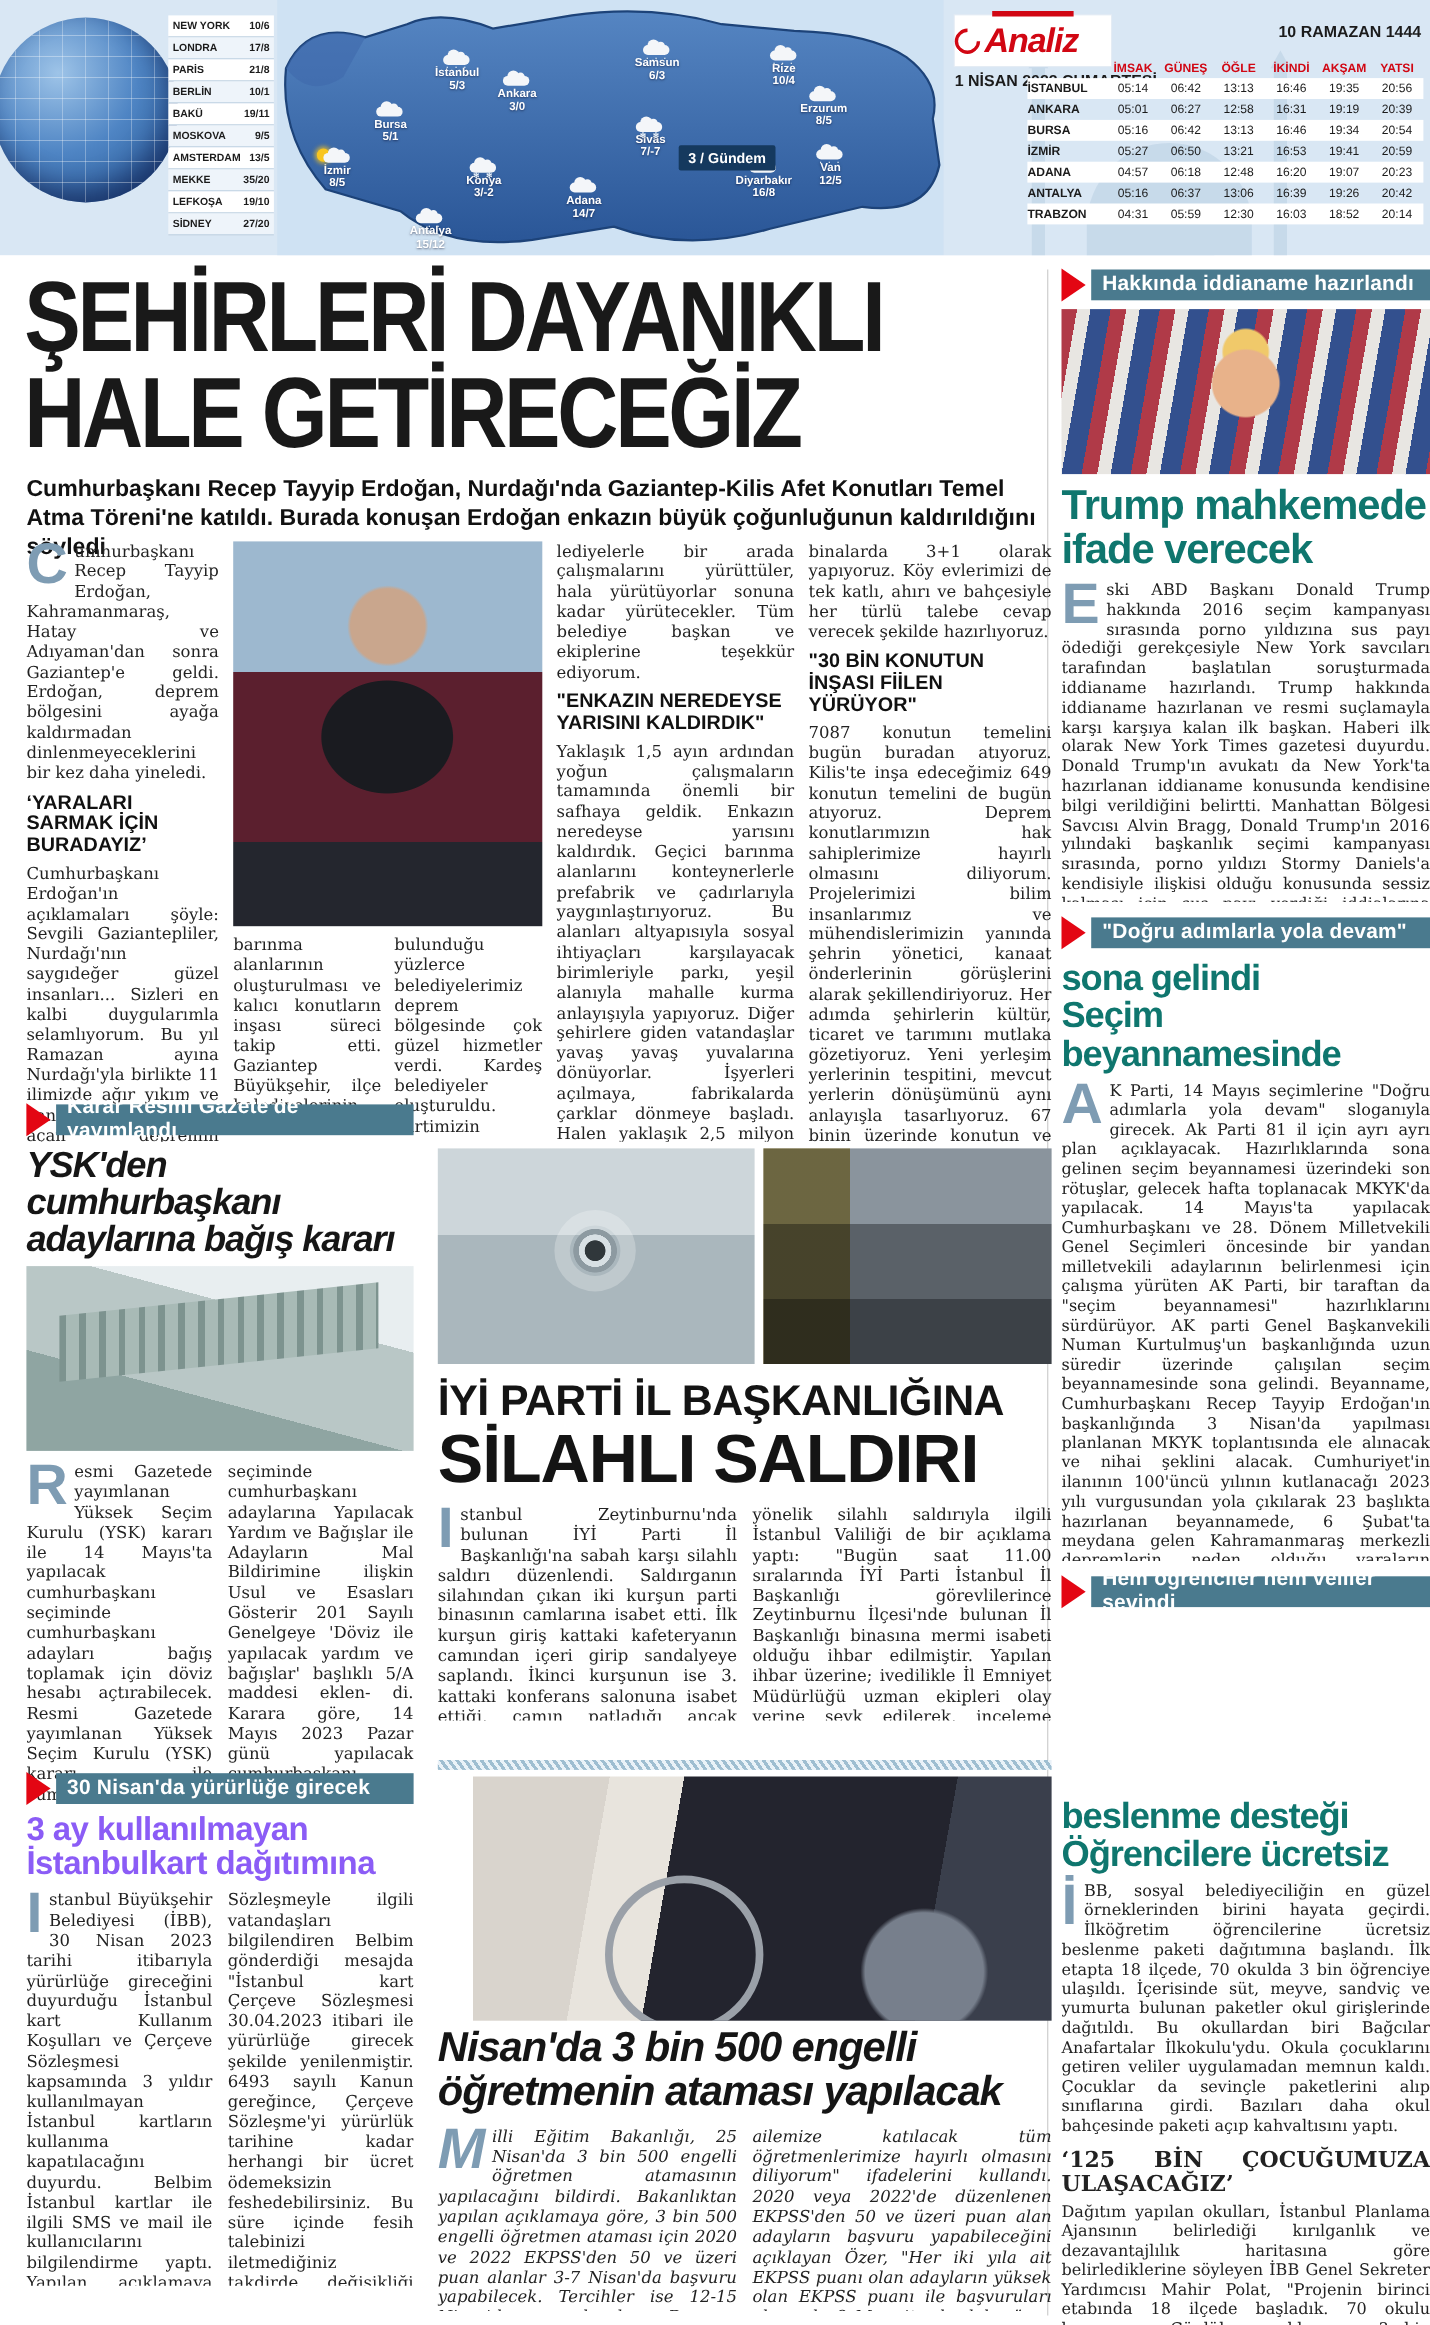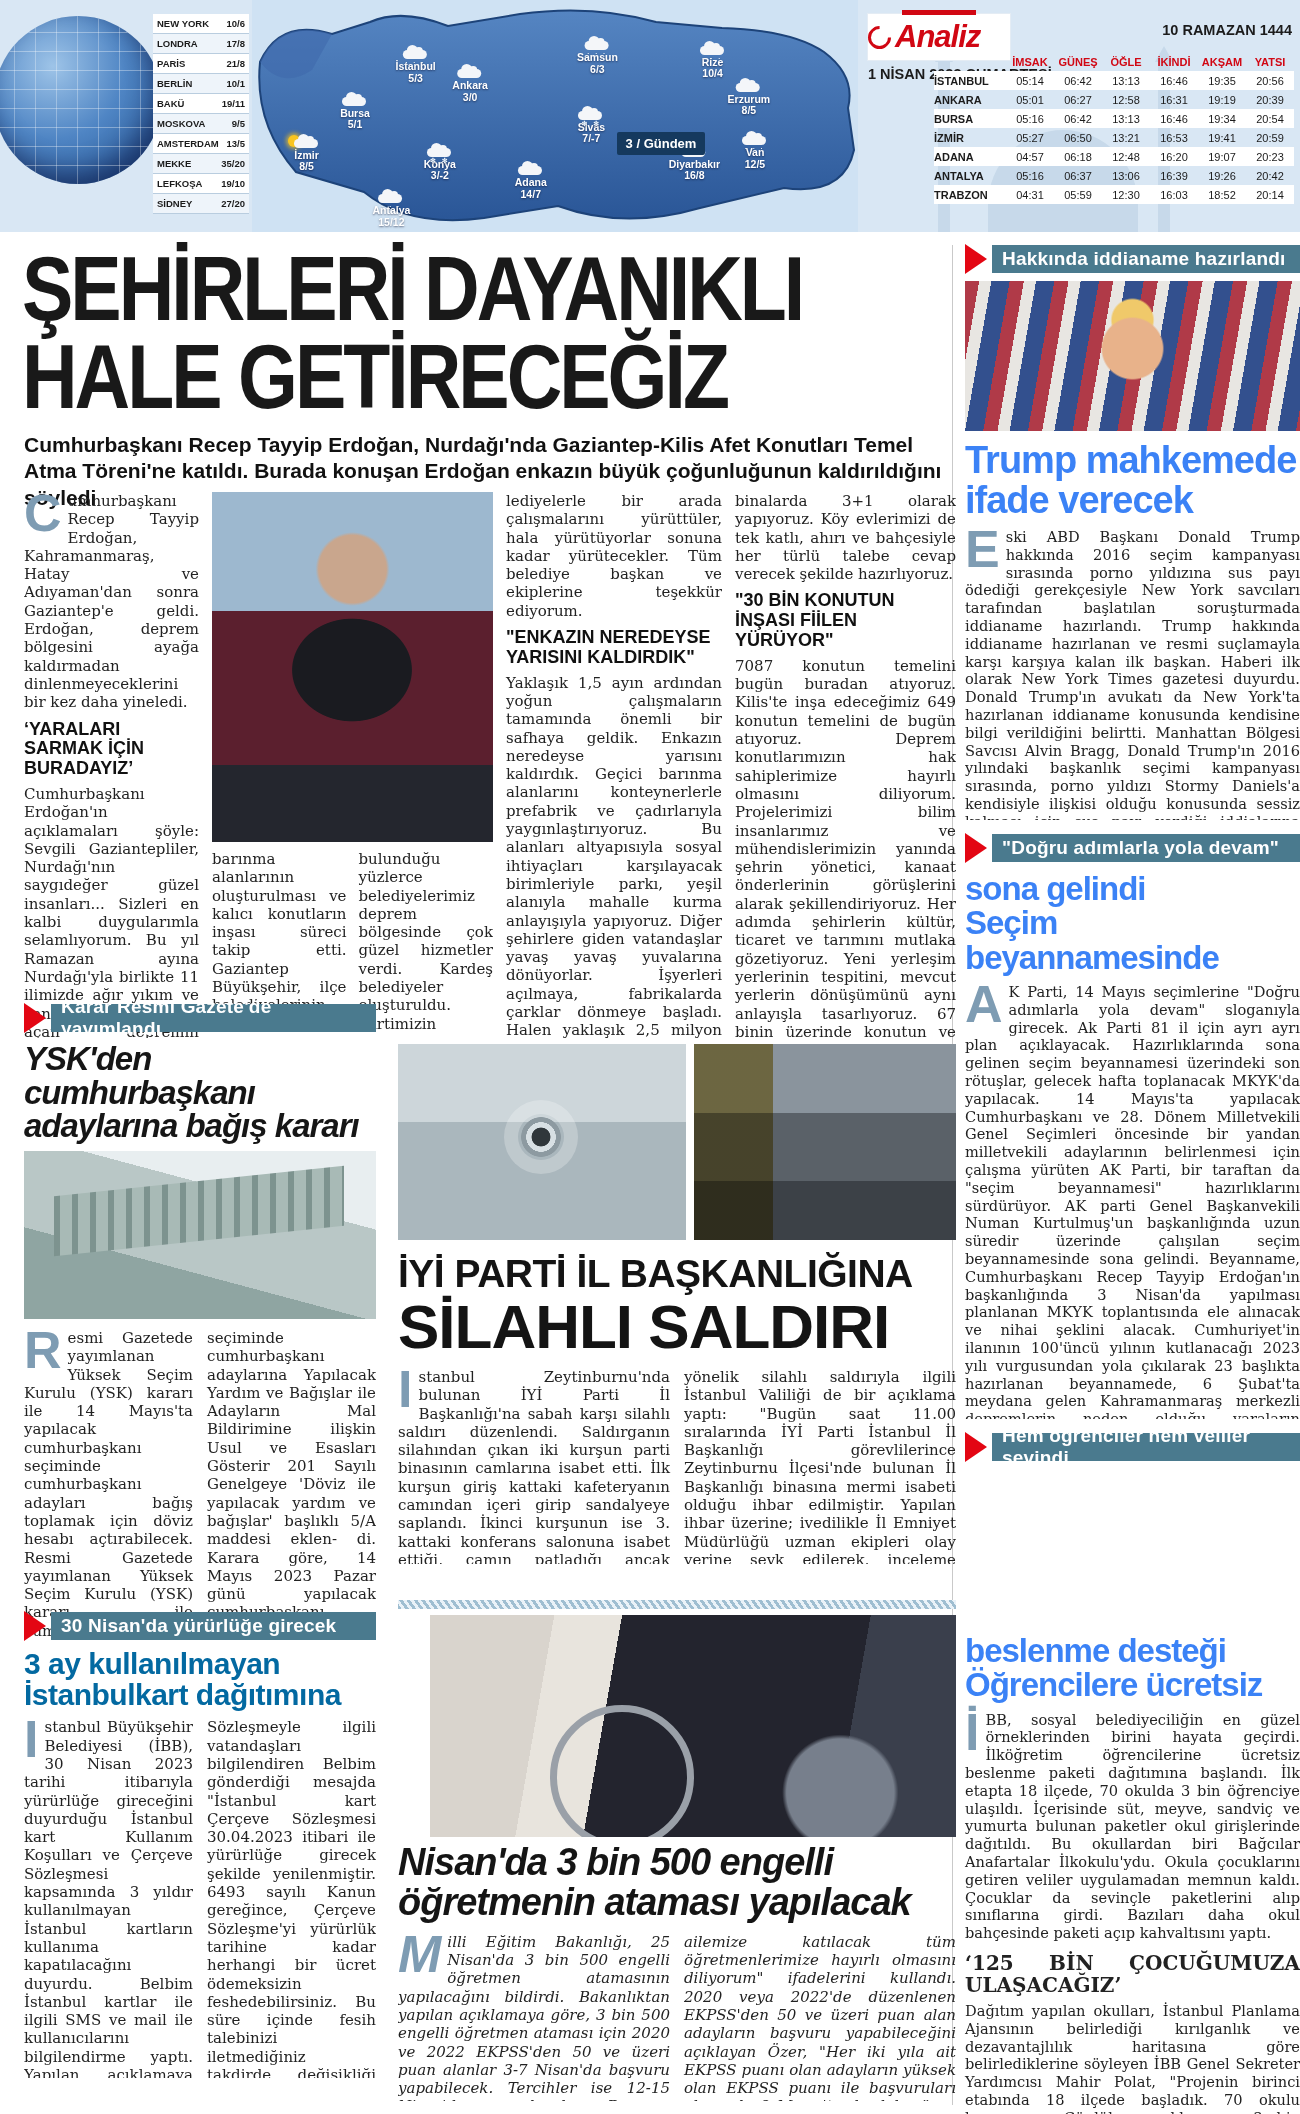--- a/index.html
+++ b/index.html
@@ -102,26 +102,26 @@
       radial-gradient(circle at 78% 80%,#777f8c 0 12%,transparent 13%),
       linear-gradient(100deg,#d9d4cd 0 22%,#e8e4dd 22% 34%,#23242e 34% 78%,#3a3f4c 78%);}
   .ph-wheel:before{content:"";position:absolute;left:120px;top:90px;width:130px;height:130px;border-radius:50%;border:7px solid #9aa0a8;}
   
   .eng{position:absolute;left:398px;top:1843px;width:558px;font-style:italic;}
   .eng-hl{font-size:38px;font-weight:bold;letter-spacing:-1px;line-height:1.05;color:#151515;}
   .eng-body{display:flex;gap:14px;margin-top:10px;height:168px;overflow:hidden;}
   .eng-body>div{flex:1;}
   
   .kart{position:absolute;left:24px;top:1612px;width:352px;}
-  .kart-hl{font-size:30px;font-weight:bold;line-height:1.04;letter-spacing:-.5px;margin:8px 0 8px;color:#0369a1;}
+  .kart-hl{font-size:30px;font-weight:bold;line-height:1.04;letter-spacing:-.5px;margin:8px 0 8px;color:#8b5cf6;}
   .kart-body{display:flex;gap:14px;height:360px;overflow:hidden;}
   .kart-body>div{flex:1;}
   
   .sidebar{position:absolute;left:965px;top:245px;width:335px;}
-  .sb-hl{font-size:38px;font-weight:bold;line-height:1.04;letter-spacing:-1px;margin:10px 0 8px;color:#3b82f6;}
+  .sb-hl{font-size:38px;font-weight:bold;line-height:1.04;letter-spacing:-1px;margin:10px 0 8px;color:#0f766e;}
   .sb-hl.sm{font-size:33px;}
   .sb-body{font-size:14.6px;}
   .ph-trump{width:335px;height:150px;background:
       radial-gradient(circle at 50% 45%,#e8b28a 0 16%,transparent 17%),
       radial-gradient(circle at 50% 26%,#f0c96a 0 10%,transparent 11%),
       repeating-linear-gradient(100deg,#b03a48 0 14px,#e8e6e2 14px 26px,#33508e 26px 44px);}
   .ph-besl{width:335px;height:155px;background:
       radial-gradient(circle at 72% 55%,#e8832a 0 13%,transparent 14%),
       linear-gradient(180deg,#6b7a6a 0 40%,#c8c2b4 40% 75%,#8d though 0},#999 75%);}
   .sb-sub{font-size:20px;font-weight:bold;line-height:1.1;margin:10px 0 6px;}

